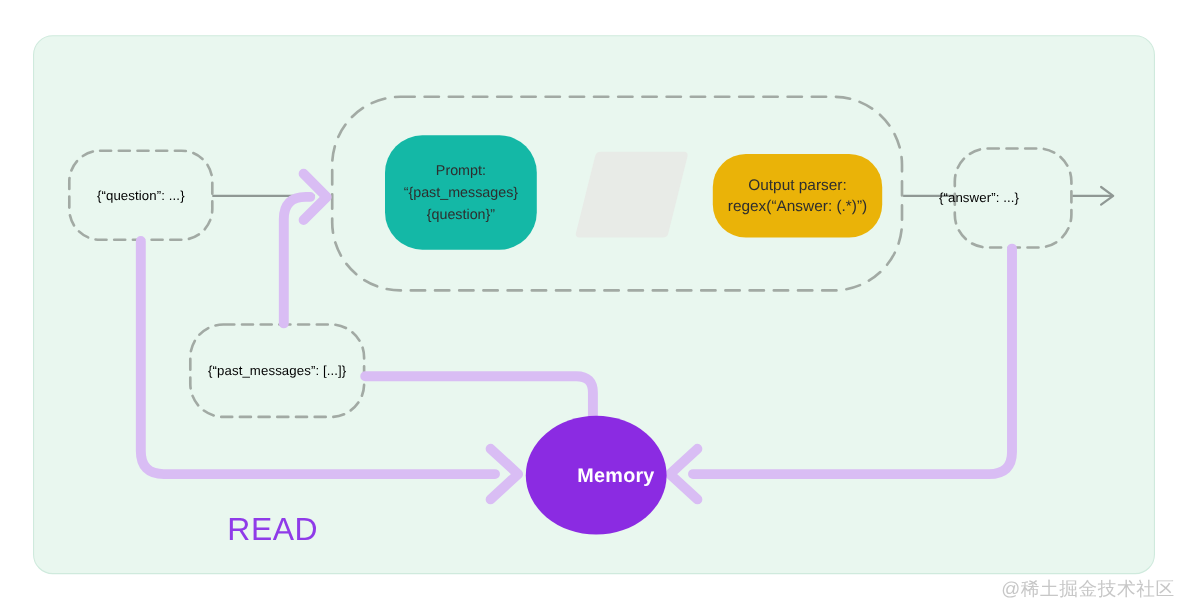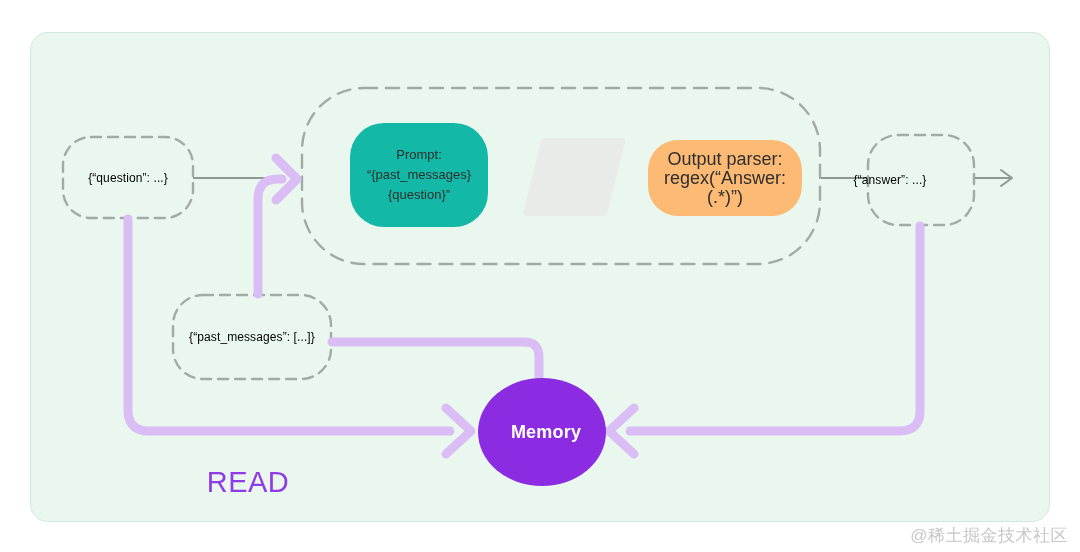--- a/index.html
+++ b/index.html
@@ -37,27 +37,27 @@
     transform: skewX(-14deg); transform-origin: top left;
   }
   .model-label {
     position: absolute; left: 522px; top: 138px; width: 104px; height: 78px;
     display: flex; align-items: center; justify-content: center;
     color: #2e2e2e; font-size: 14px;
   }
 
   .parser-box {
     position: absolute; left: 648px; top: 140px; width: 154px; height: 76px;
-    background: #fdba74; border-radius: 30px;
+    background: #eab308; border-radius: 30px;
     display: flex; flex-direction: column; align-items: center; justify-content: center;
-    color: #2e2e2e; font-size: 18px; line-height: 19px; text-align: center;
+    color: #2e2e2e; font-size: 14px; line-height: 19px; text-align: center;
   }
 
   .memory-label {
-    position: absolute; left: 482px; top: 378px; width: 128px; height: 108px;
+    position: absolute; left: 496px; top: 378px; width: 128px; height: 108px;
     display: flex; align-items: center; justify-content: center;
     color: #ffffff; font-size: 18px; font-weight: 700; letter-spacing: 0.2px;
   }
 
   .flow-label {
     position: absolute; width: 180px; text-align: center;
     color: #8f3be8; font-size: 29px; font-weight: 500; letter-spacing: 0.5px;
   }
   .read-label  { left: 158px; top: 466px; }
   .write-label { left: 695px; top: 466px; }

